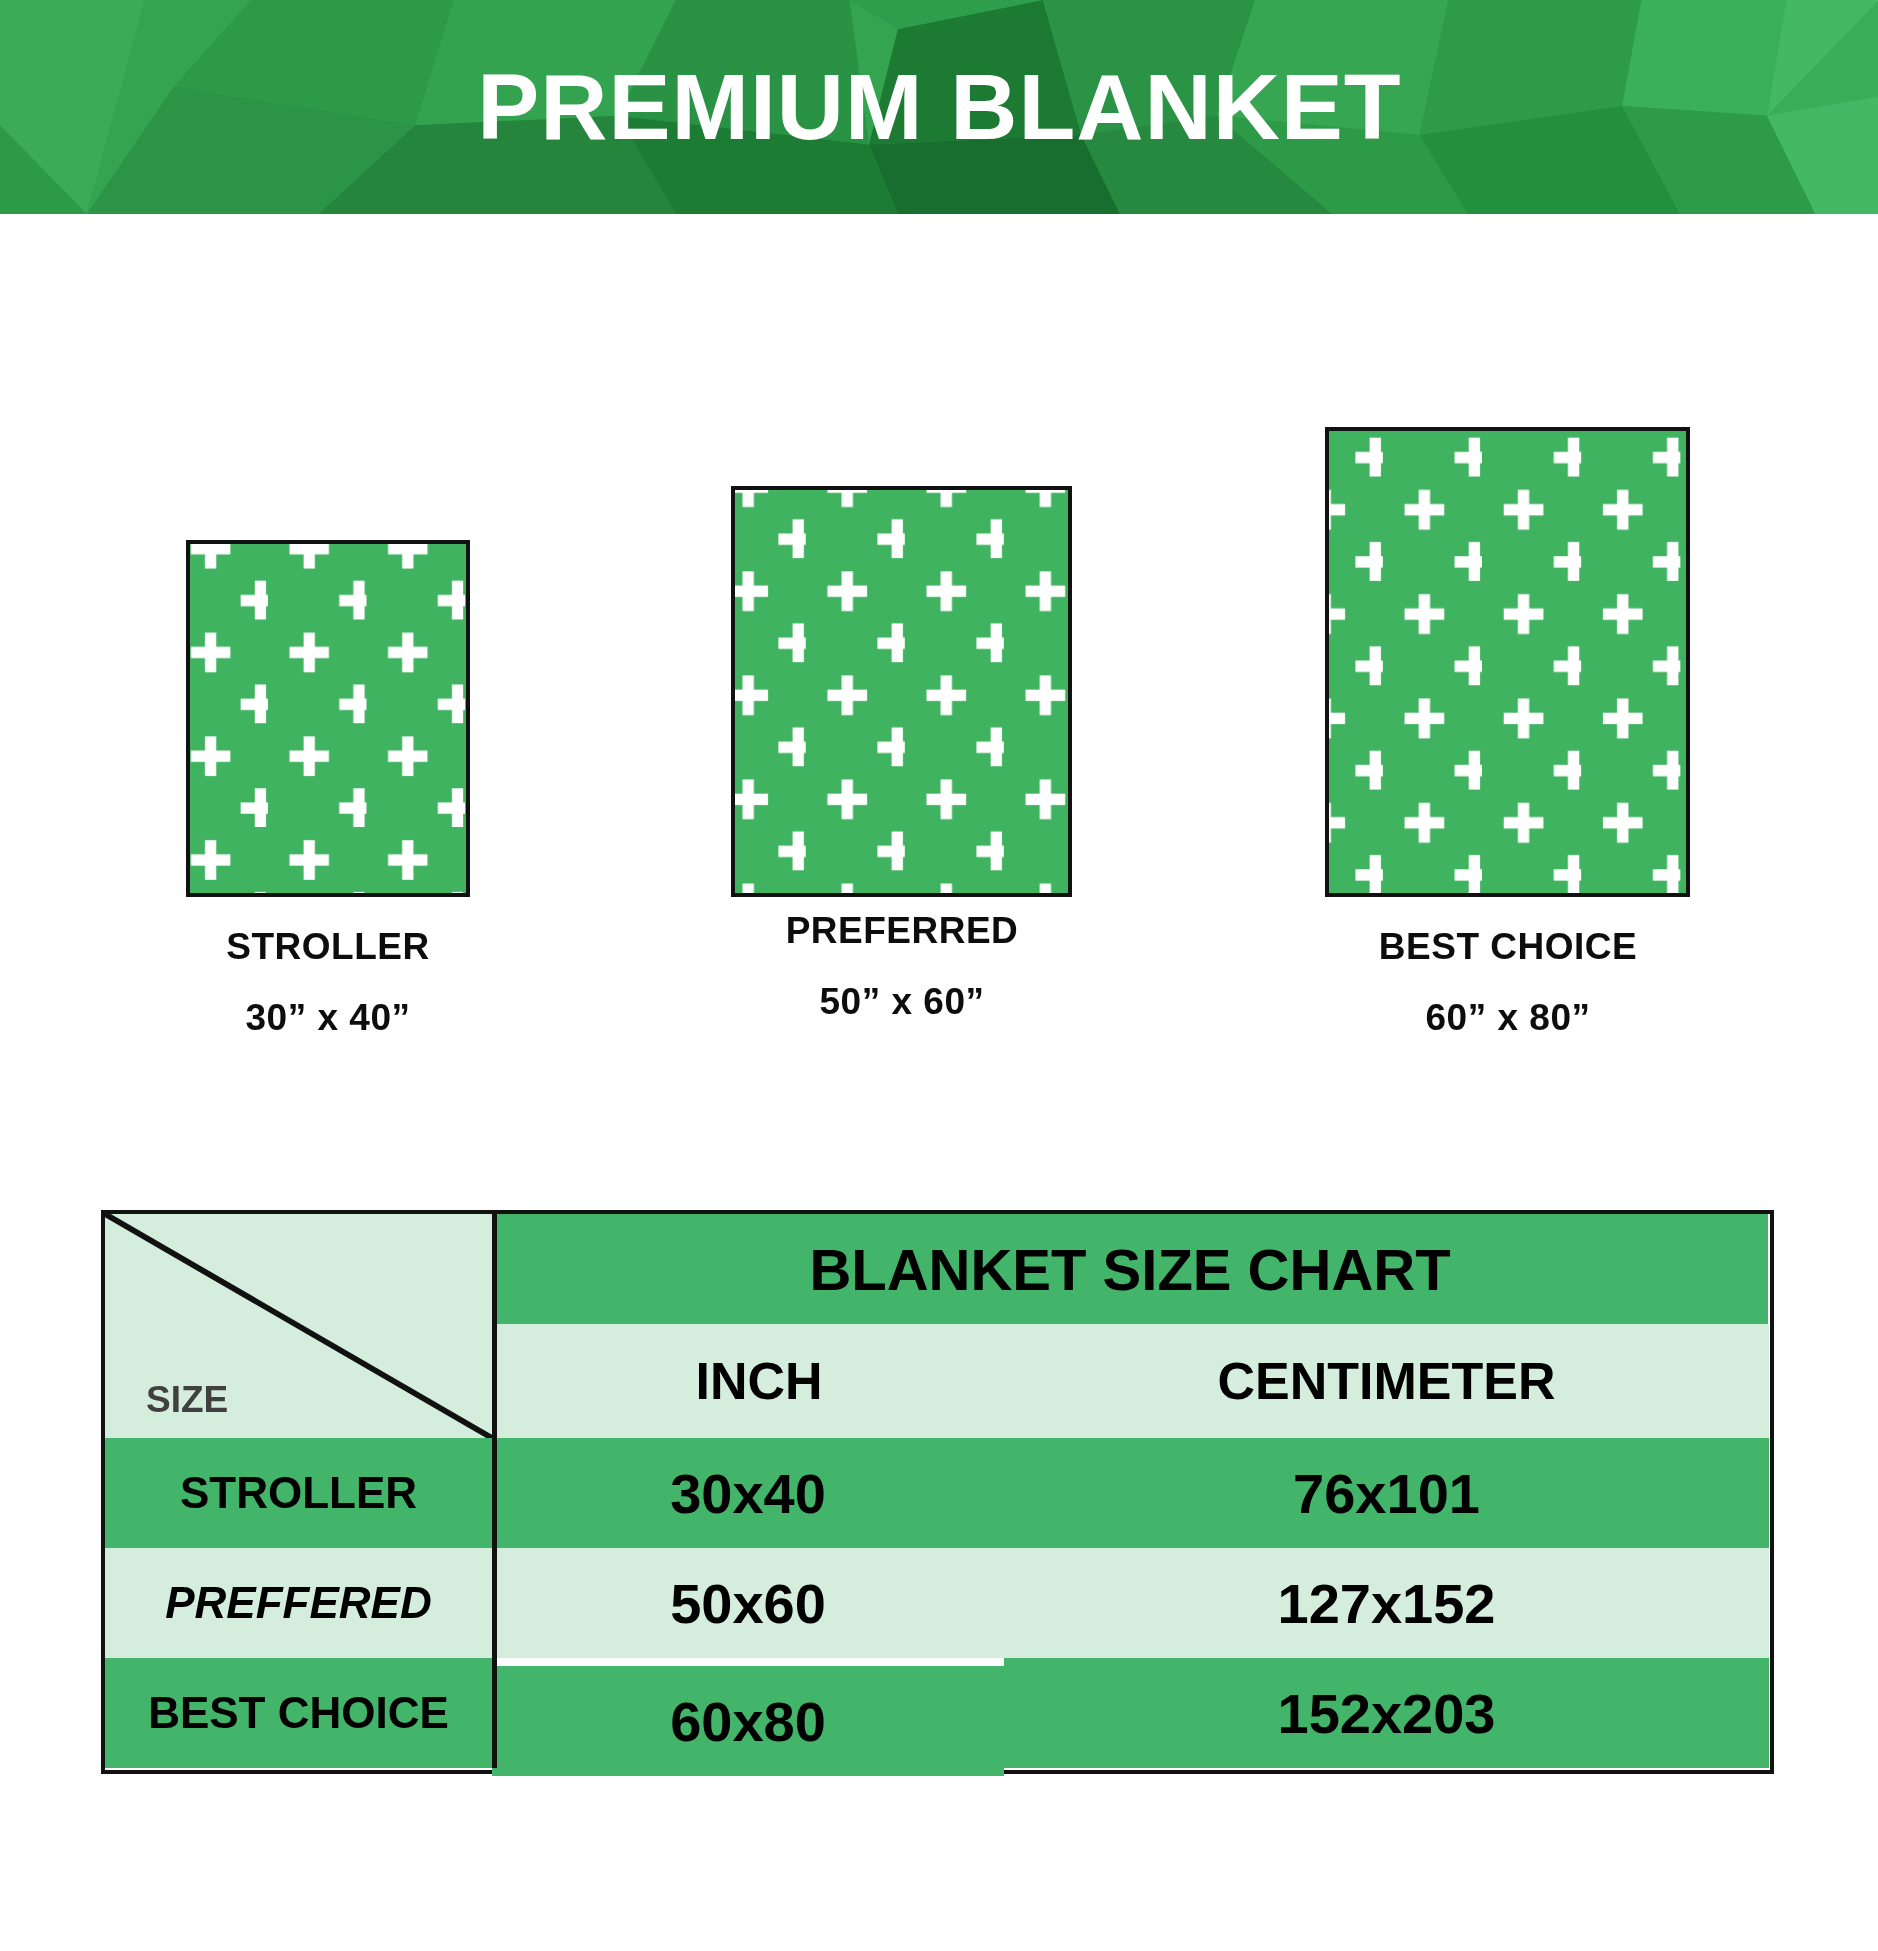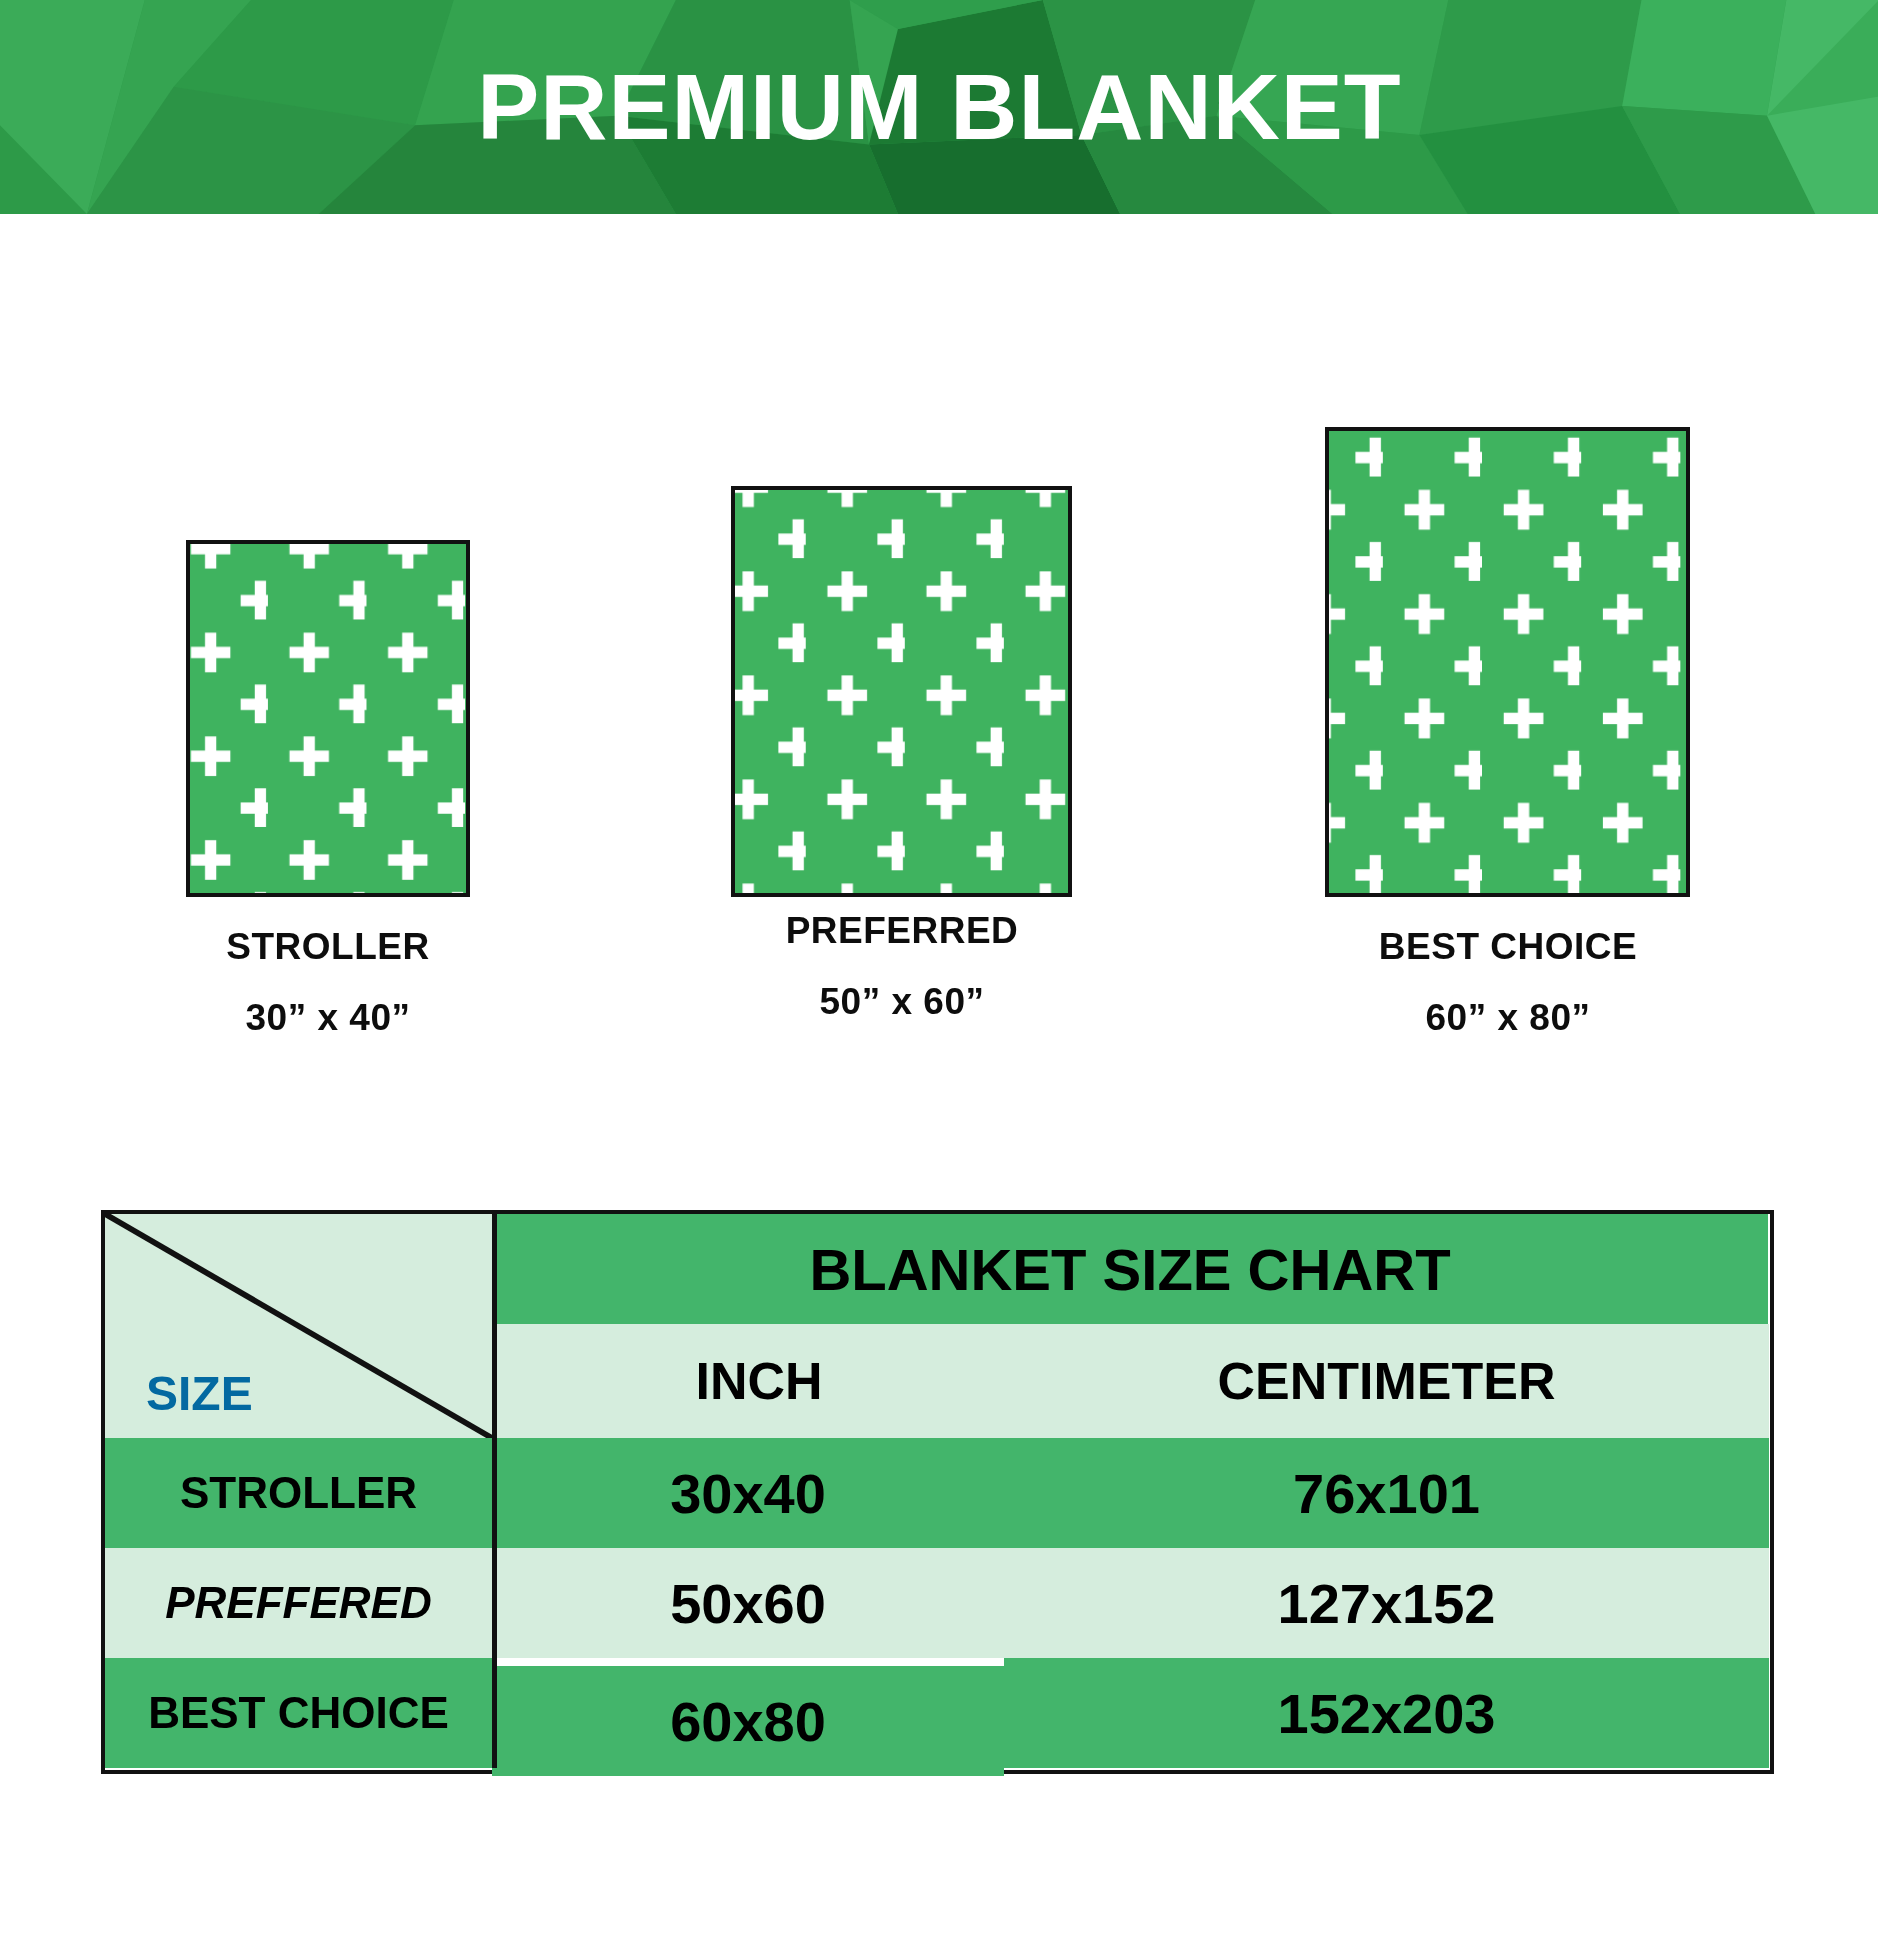--- a/index.html
+++ b/index.html
@@ -131,23 +131,23 @@
   .ct-sizecell .diag {
     position: absolute;
     left: 0; top: 0;
     width: 100%;
     height: 100%;
   }
   .ct-sizelabel {
     position: absolute;
     left: 41px;
     bottom: 17.4px;
-    font-size: 48px;
-    font-weight: bold;
-    color: #0369a1;
+    font-size: 37px;
+    font-weight: bold;
+    color: #404040;
     font-family: "Liberation Sans", sans-serif;
     letter-spacing: 0px;
   }
   .ct-vline {
     position: absolute;
     left: 387px;
     top: 0;
     width: 4.8px;
     height: 554px;
     background: #111111;

